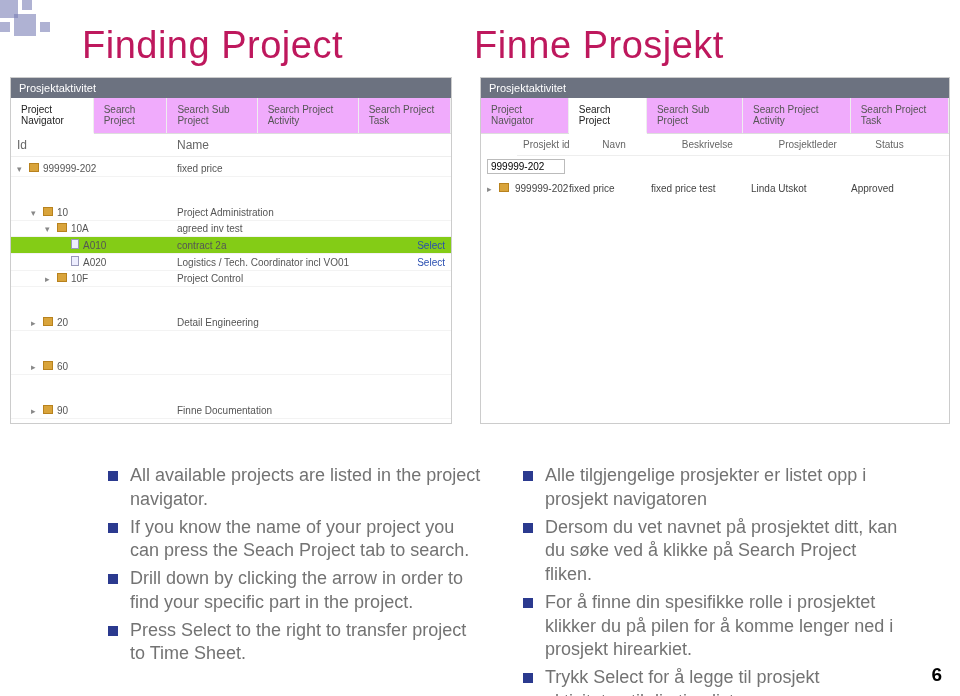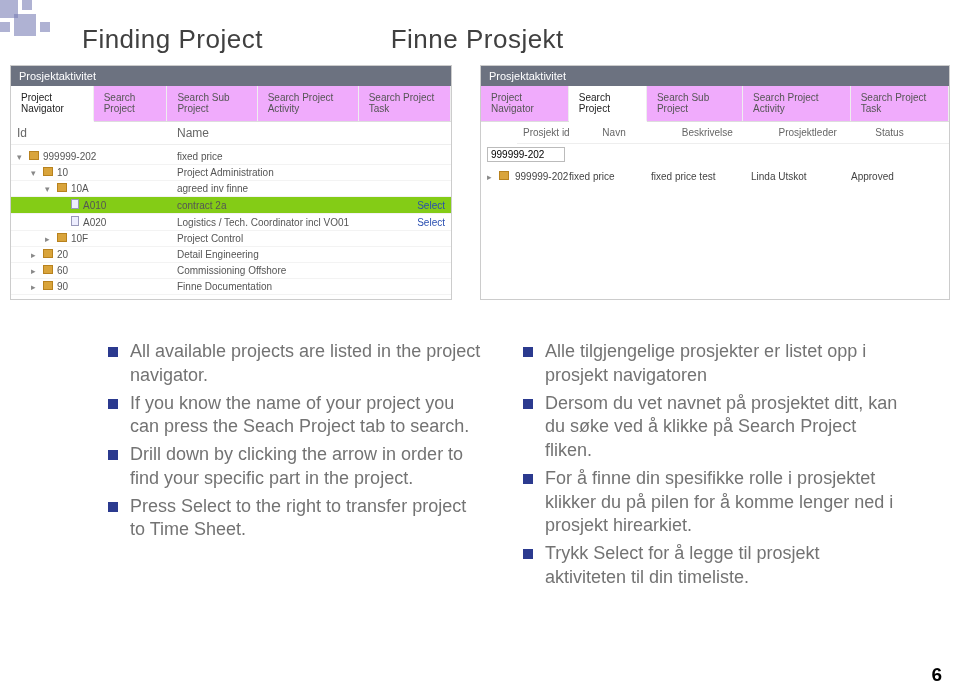--- a/index.html
+++ b/index.html
@@ -17,23 +17,23 @@
     width: 74px; height: 40px;
   }
   .deco div { position: absolute; background: #7a7fb5; opacity: 0.6; }
   .d1 { left:0; top:0; width:18px; height:18px; }
   .d2 { left:22px; top:0; width:10px; height:10px; }
   .d3 { left:0; top:22px; width:10px; height:10px; }
   .d4 { left:14px; top:14px; width:22px; height:22px; background:#4b5293; opacity:1;}
   .d5 { left:40px; top:22px; width:10px; height:10px; }
 
   h1.titles {
-    font-size: 26px;
+    font-size: 38px;
     font-weight: normal;
-    color: #404040;
+    color: #be185d;
     margin: 24px 0 10px 82px;
     letter-spacing: 0.5px;
   }
   h1.titles span.right { display:inline-block; margin-left: 120px; }
 
   .panels {
     display: flex;
     gap: 28px;
     padding: 0 10px;
   }
@@ -78,21 +78,21 @@
   }
   .tree-row {
     display: flex;
     align-items: flex-end;
     padding: 2px 6px;
     border-bottom: 1px solid #f3f3f3;
     font-size: 10px;
     color:#555;
   }
   .tree-row.hl { background: #84cc16; }
-  .indent1 { padding-left: 14px; }
+  .indent1 { padding-left: 14px; margin-top: 28px; }
   .indent2 { padding-left: 28px; }
   .indent3 { padding-left: 42px; }
   .arrow {
     display:inline-block;
     width: 10px;
     color:#888;
     font-size:9px;
     margin-right:2px;
   }
   .folder {
@@ -207,21 +207,21 @@
           <div class="col-name">fixed price</div>
           <div class="col-sel"></div>
         </div>
         <div class="tree-row">
           <div class="col-id indent1"><span class="arrow">▾</span><span class="folder"></span><span>10</span></div>
           <div class="col-name">Project Administration</div>
           <div class="col-sel"></div>
         </div>
         <div class="tree-row">
           <div class="col-id indent2"><span class="arrow">▾</span><span class="folder"></span><span>10A</span></div>
-          <div class="col-name">agreed inv finne</div>
+          <div class="col-name">agreed inv test</div>
           <div class="col-sel"></div>
         </div>
         <div class="tree-row hl">
           <div class="col-id indent3"><span class="arrow"></span><span class="doc"></span><span>A010</span></div>
           <div class="col-name">contract 2a</div>
           <div class="col-sel">Select</div>
         </div>
         <div class="tree-row">
           <div class="col-id indent3"><span class="arrow"></span><span class="doc"></span><span>A020</span></div>
           <div class="col-name">Logistics / Tech. Coordinator incl VO01</div>
@@ -232,21 +232,20 @@
           <div class="col-name">Project Control</div>
           <div class="col-sel"></div>
         </div>
         <div class="tree-row">
           <div class="col-id indent1"><span class="arrow">▸</span><span class="folder"></span><span>20</span></div>
           <div class="col-name">Detail Engineering</div>
           <div class="col-sel"></div>
         </div>
         <div class="tree-row">
           <div class="col-id indent1"><span class="arrow">▸</span><span class="folder"></span><span>60</span></div>
-          <div class="col-name">Commissioning Offshore</div>
           <div class="col-sel"></div>
         </div>
         <div class="tree-row">
           <div class="col-id indent1"><span class="arrow">▸</span><span class="folder"></span><span>90</span></div>
           <div class="col-name">Finne Documentation</div>
           <div class="col-sel"></div>
         </div>
       </div>
   </div>
 

